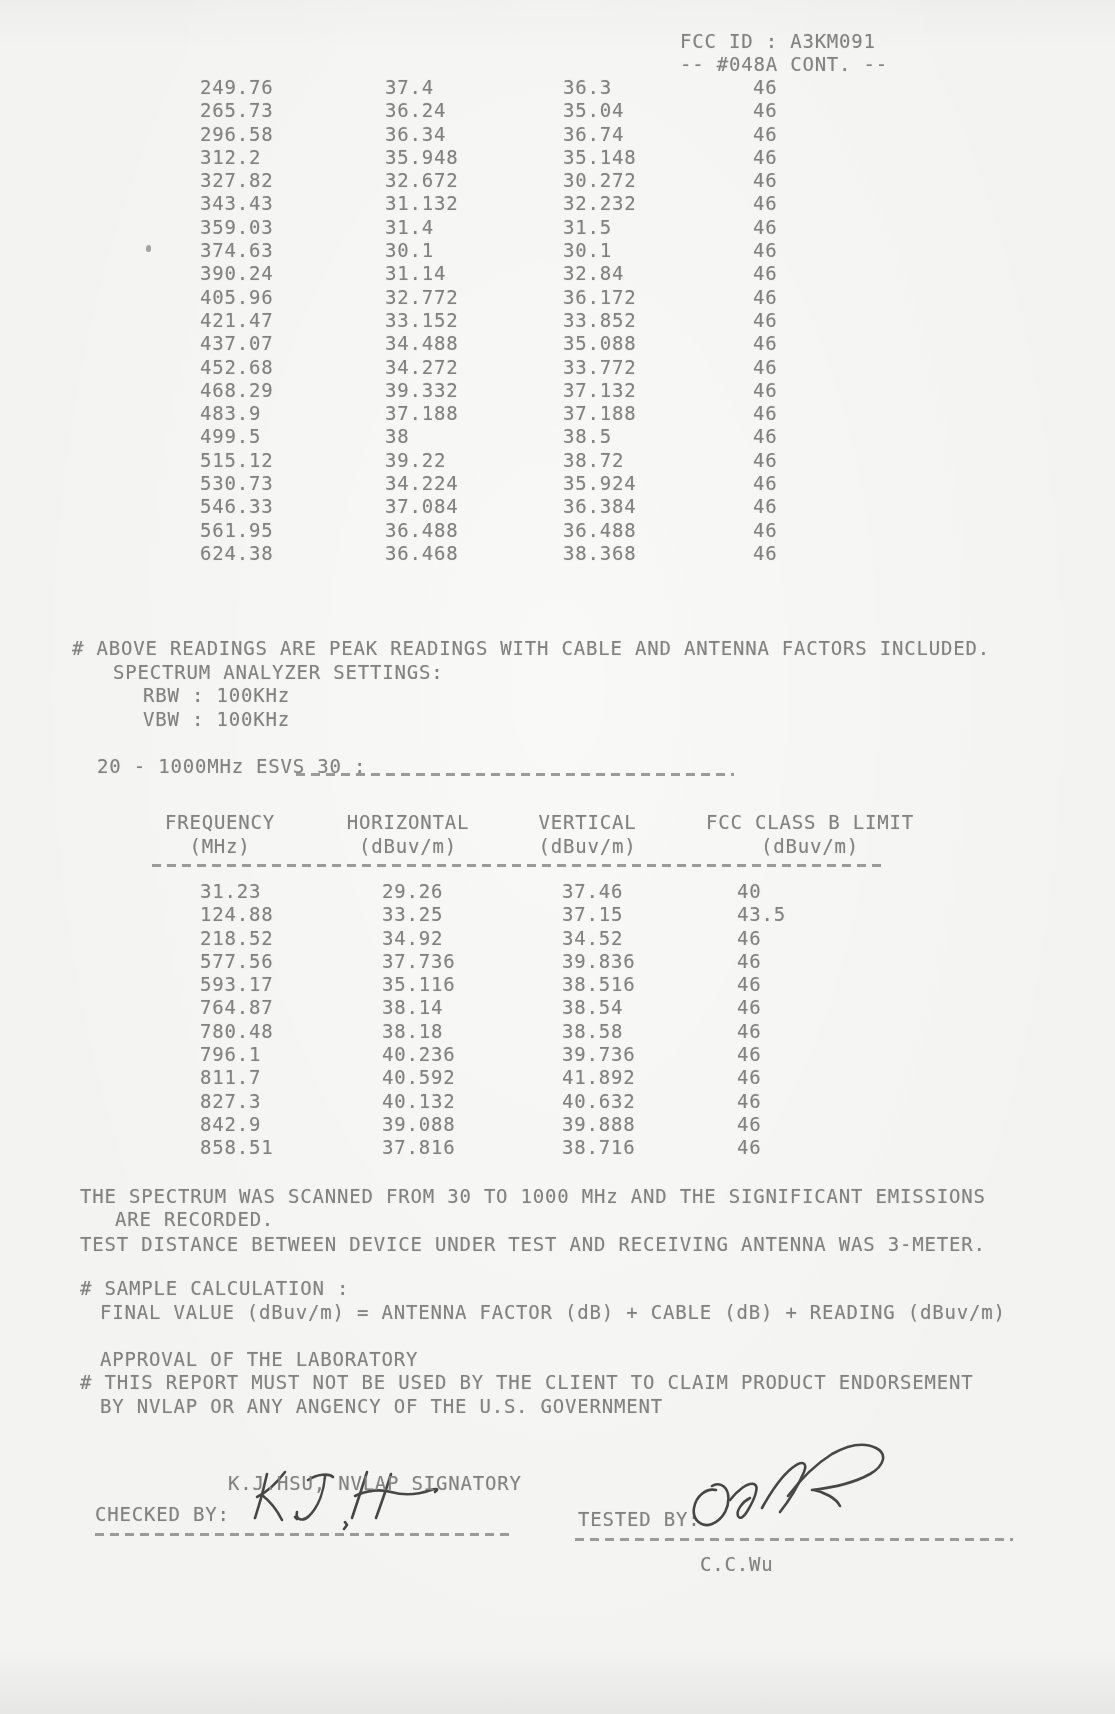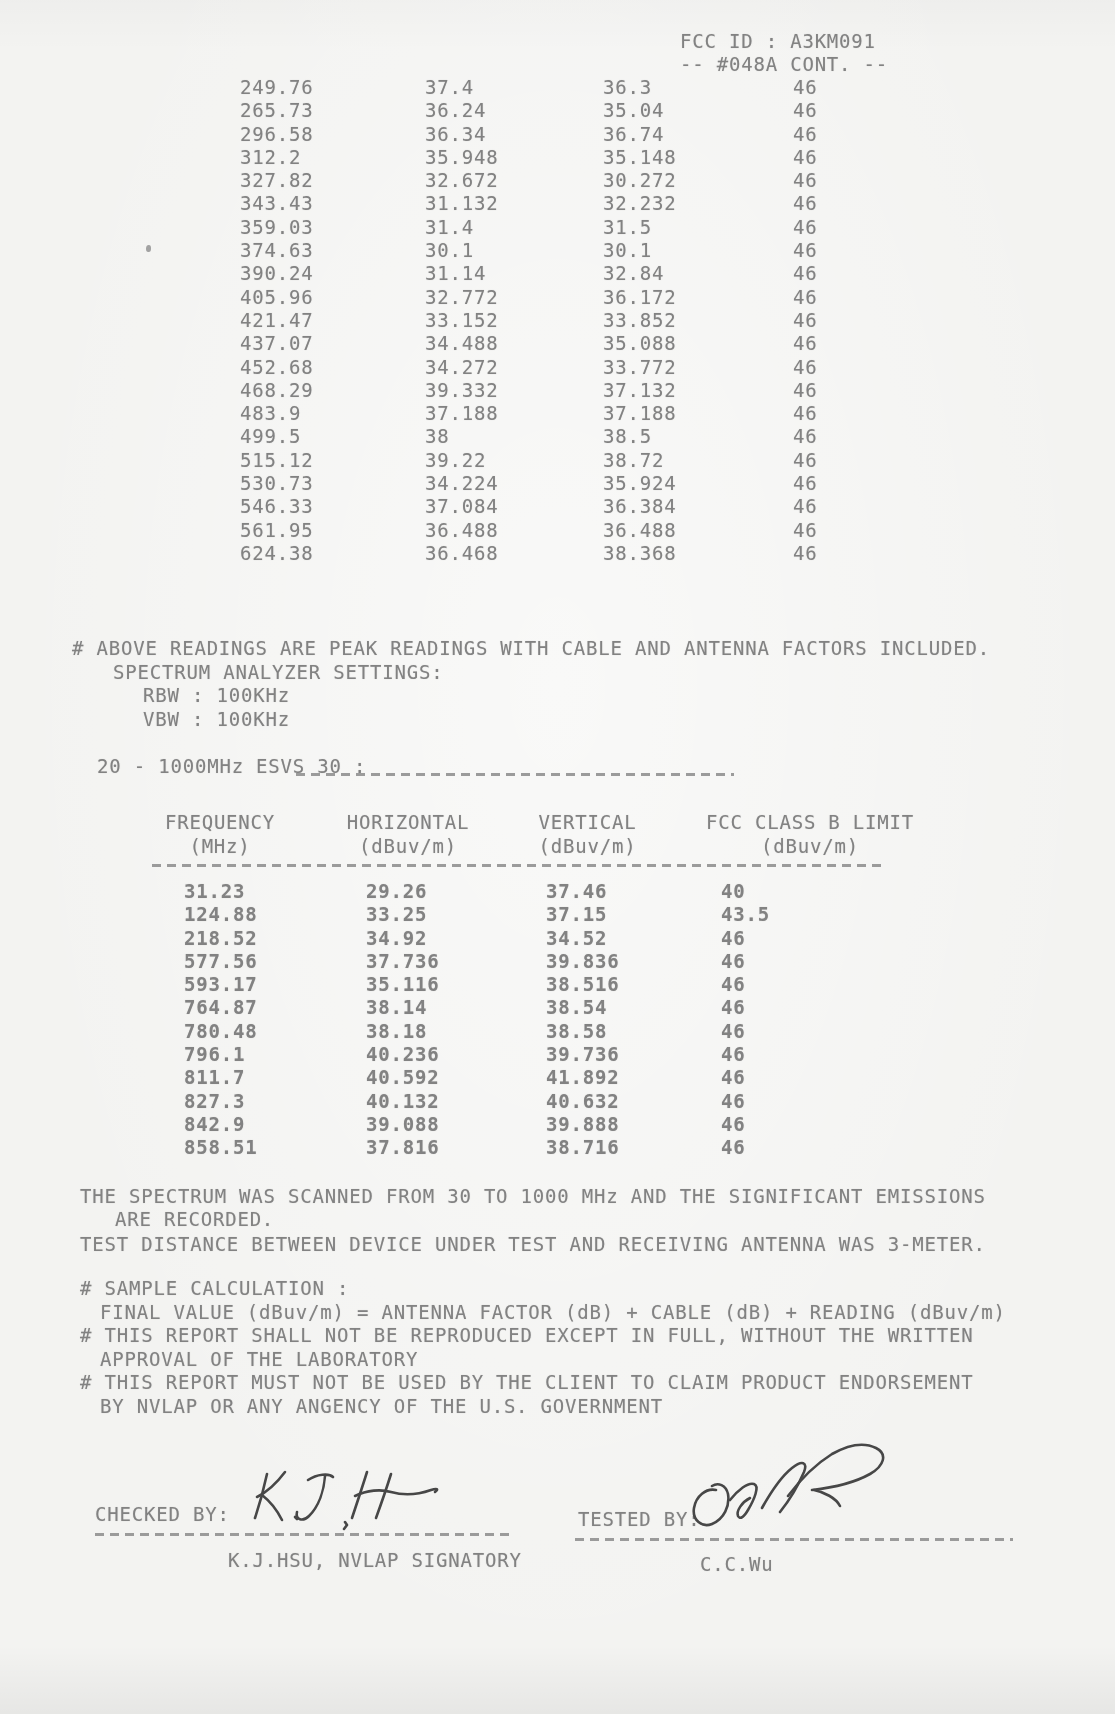--- a/index.html
+++ b/index.html
@@ -13,21 +13,21 @@
       linear-gradient(180deg, rgba(0,0,0,0.02) 0%, rgba(0,0,0,0) 3%, rgba(0,0,0,0) 96%, rgba(0,0,0,0.05) 100%);
     font-family:"DejaVu Sans Mono","Liberation Mono",monospace;
     font-size:19px;
     letter-spacing:0.8px;
     color:#828282;
     overflow:hidden;
   }
   .typed{position:absolute;white-space:pre;text-shadow:0 0 1px rgba(120,120,120,0.35);}
   .tbl{position:absolute;}
   .trow{display:grid;height:23.3px;line-height:23.3px;}
-  .peak .trow{grid-template-columns:185px 178px 190px 1fr;margin-left:40px;}
+  .peak .trow{grid-template-columns:185px 178px 190px 1fr;}
   .qp .trow{grid-template-columns:182px 180px 175px 1fr;}
   .tcell{white-space:pre;text-shadow:0 0 1px rgba(120,120,120,0.35);}
   .hdrcell{position:absolute;text-align:center;line-height:24px;text-shadow:0 0 1px rgba(120,120,120,0.35);}
   .dashline{
     position:absolute;height:3px;
     background:repeating-linear-gradient(90deg,#8b8b8b 0 9px,rgba(0,0,0,0) 9px 15px);
     opacity:0.85;
   }
   .sig-svg{position:absolute;}
   .sig-svg path{fill:none;stroke:#474747;stroke-width:2.6;stroke-linecap:round;stroke-linejoin:round;}
@@ -191,21 +191,21 @@
   <div class="hdrcell" style="left:520px;top:810px;width:135px;">
     <div>VERTICAL</div>
     <div>(dBuv/m)</div>
   </div>
   <div class="hdrcell" style="left:690px;top:810px;width:240px;">
     <div>FCC CLASS B LIMIT</div>
     <div>(dBuv/m)</div>
   </div>
   <div class="dashline" style="left:152px;top:864px;width:735px;"></div>
 
-  <div class="tbl qp" style="left:184px;top:880px;width:660px;font-weight:bold;">
+  <div class="tbl qp" style="left:200px;top:880px;width:660px;">
       <div class="trow">
         <div class="tcell">31.23</div>
         <div class="tcell">29.26</div>
         <div class="tcell">37.46</div>
         <div class="tcell">40</div>
       </div>
       <div class="trow">
         <div class="tcell">124.88</div>
         <div class="tcell">33.25</div>
         <div class="tcell">37.15</div>
@@ -272,38 +272,37 @@
         <div class="tcell">46</div>
       </div>
     </div>
 
   <div class="typed" style="left:80px;top:1185px;">THE SPECTRUM WAS SCANNED FROM 30 TO 1000 MHz AND THE SIGNIFICANT EMISSIONS</div>
   <div class="typed" style="left:115px;top:1208px;">ARE RECORDED.</div>
   <div class="typed" style="left:80px;top:1233px;">TEST DISTANCE BETWEEN DEVICE UNDER TEST AND RECEIVING ANTENNA WAS 3-METER.</div>
 
   <div class="typed" style="left:80px;top:1277px;"># SAMPLE CALCULATION :</div>
   <div class="typed" style="left:100px;top:1301px;">FINAL VALUE (dBuv/m) = ANTENNA FACTOR (dB) + CABLE (dB) + READING (dBuv/m)</div>
-  <div class="typed" style="left:80px;top:1324px;"># THIS REPORT SHALL NOT BE REPRODUCED EXCEPT IN FULL, WITHOUT THE WRITTEN</div>
   <div class="typed" style="left:100px;top:1348px;">APPROVAL OF THE LABORATORY</div>
   <div class="typed" style="left:80px;top:1371px;"># THIS REPORT MUST NOT BE USED BY THE CLIENT TO CLAIM PRODUCT ENDORSEMENT</div>
   <div class="typed" style="left:100px;top:1395px;">BY NVLAP OR ANY ANGENCY OF THE U.S. GOVERNMENT</div>
 
   <div class="typed" style="left:95px;top:1503px;">CHECKED BY:</div>
   <svg class="sig-svg" style="left:245px;top:1460px;" width="200" height="80" viewBox="0 0 200 80">
     <path d="M22,14 C19,28 14,46 10,58"></path>
     <path d="M40,12 C31,24 20,33 12,37 M17,35 C26,42 33,52 37,60"></path>
     <path d="M50,57 l2,2"></path>
     <path d="M63,20 C72,14 84,13 88,17 M80,16 C79,30 74,46 64,56 C58,62 50,60 52,52"></path>
     <path d="M100,62 l2,3 l-3,4"></path>
     <path d="M122,12 C117,28 111,46 107,58"></path>
     <path d="M146,14 C141,30 135,47 131,58"></path>
     <path d="M110,36 C122,30 136,29 146,32 C160,36 172,35 186,30 C192,28 194,29 190,32"></path>
   </svg>
   <div class="dashline" style="left:95px;top:1533px;width:418px;"></div>
-  <div class="typed" style="left:228px;top:1549px;">K.J.HSU, NVLAP SIGNATORY</div>
+  <div class="typed" style="left:228px;top:1472px;">K.J.HSU, NVLAP SIGNATORY</div>
 
   <div class="typed" style="left:578px;top:1508px;">TESTED BY:</div>
   <svg class="sig-svg" style="left:678px;top:1438px;" width="230" height="95" viewBox="0 0 230 95">
     <path d="M38,52 C28,50 18,58 16,70 C14,82 24,90 34,86 C46,81 52,68 50,56 C48,47 40,44 34,48"></path>
     <path d="M52,62 C60,52 70,44 76,46 C82,48 76,62 70,72 C66,79 62,82 60,78 C58,73 64,64 72,60"></path>
     <path d="M84,70 C94,52 104,38 114,30 C124,22 130,24 126,34 C120,48 110,64 102,74"></path>
     <path d="M110,58 C122,42 138,26 154,16 C170,7 186,4 198,10 C210,16 206,28 192,36 C176,45 152,50 134,52"></path>
     <path d="M136,52 C146,54 158,60 162,68"></path>
   </svg>
   <div class="dashline" style="left:575px;top:1538px;width:438px;"></div>

